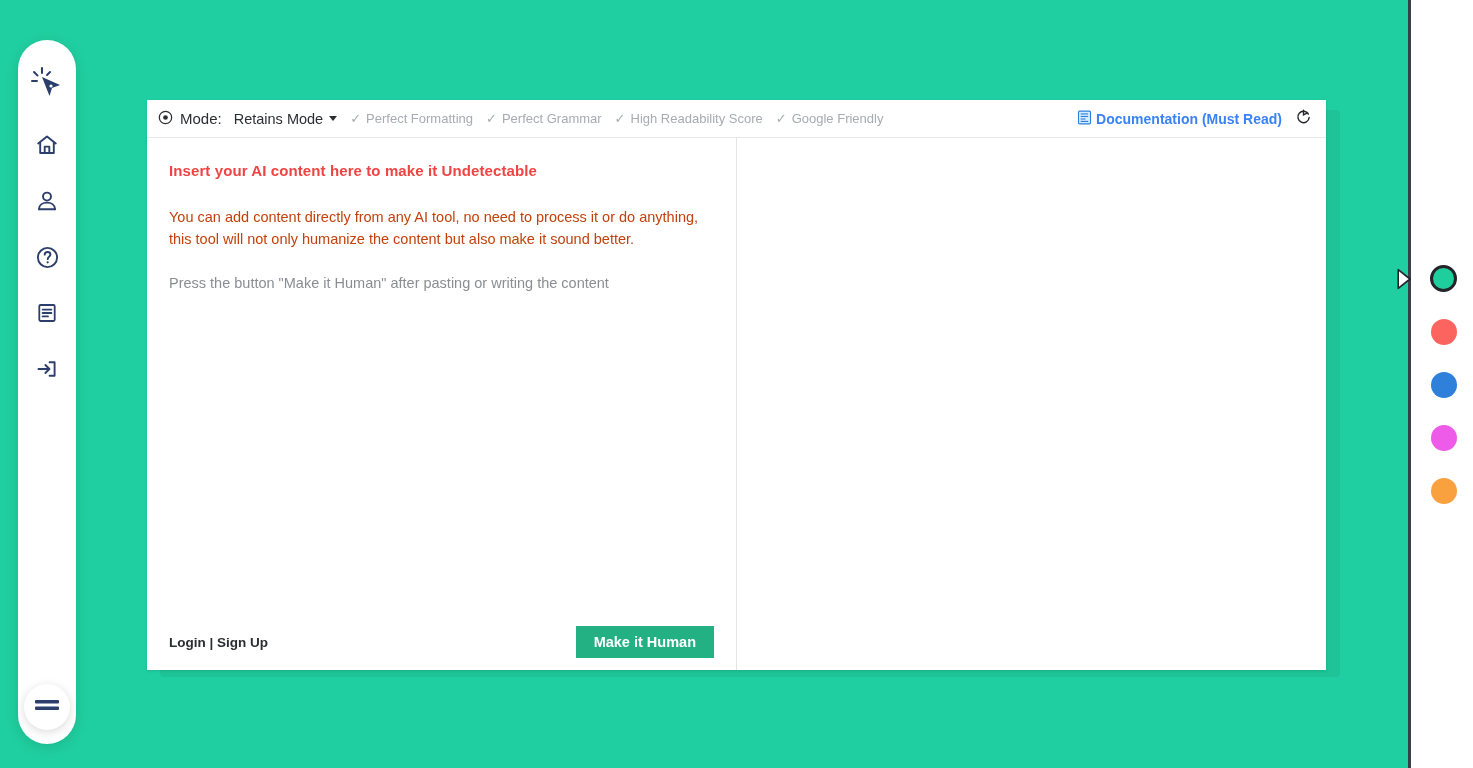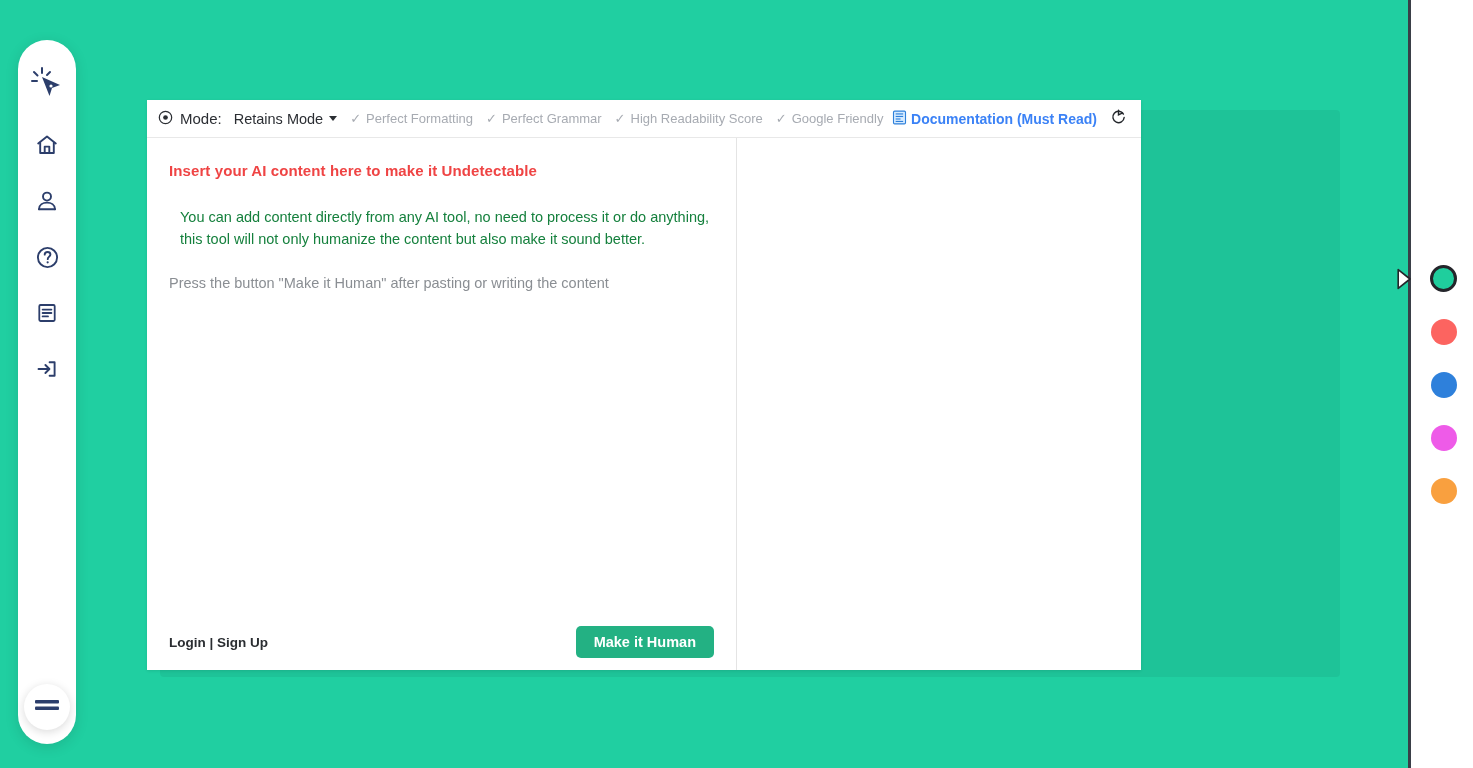--- a/index.html
+++ b/index.html
@@ -117,21 +117,21 @@
     width: 1180px;
     height: 567px;
     background: rgba(0,0,0,0.055);
     border-radius: 4px;
     z-index: 5;
   }
   #app-card {
     position: absolute;
     top: 100px;
     left: 147px;
-    width: 994px;
+    width: 1179px;
     height: 570px;
     background: #ffffff;
     z-index: 10;
     display: flex;
     flex-direction: column;
     box-shadow: 0 1px 3px rgba(0,0,0,0.10);
   }
 
   
   #toolbar {
@@ -216,24 +216,23 @@
   #ph-title {
     font-size: 15px;
     font-weight: 700;
     color: #ef4444;
     letter-spacing: 0.1px;
     margin-bottom: 27px;
   }
   #ph-para1 {
     font-size: 14.5px;
     line-height: 22px;
-    color: #15803d;
+    color: #c2410c;
     max-width: 530px;
     margin-bottom: 22px;
-    margin-left: 11px;
   }
   #ph-para2 {
     font-size: 14.5px;
     line-height: 22px;
     color: #8a8e93;
   }
   #editor-footer {
     flex: 0 0 56px;
     display: flex;
     align-items: center;
@@ -243,21 +242,21 @@
     font-size: 13.5px;
     color: #2a2d31;
     cursor: pointer;
     font-weight: bold;
   }
   #make-human-btn {
     margin-left: auto;
     background: #23b183;
     color: #ffffff;
     border: none;
-    border-radius: 5px;
+    border-radius: 0;
     font-family: "Liberation Sans", sans-serif;
     font-size: 14.5px;
     font-weight: 600;
     padding: 0 18px;
     height: 32px;
     cursor: pointer;
   }
   #output-pane {
     flex: 1 1 auto;
     background: #ffffff;

